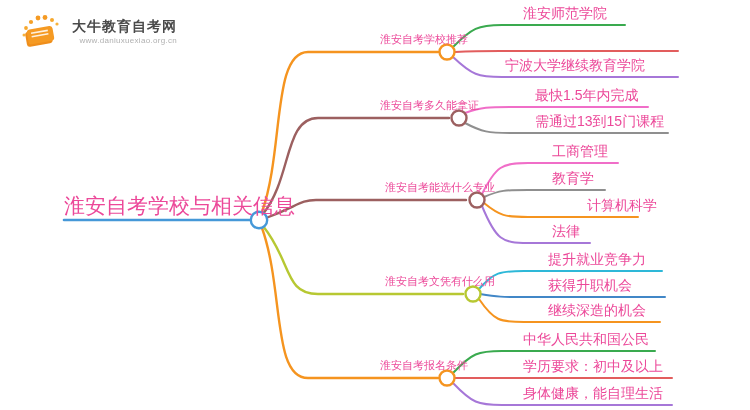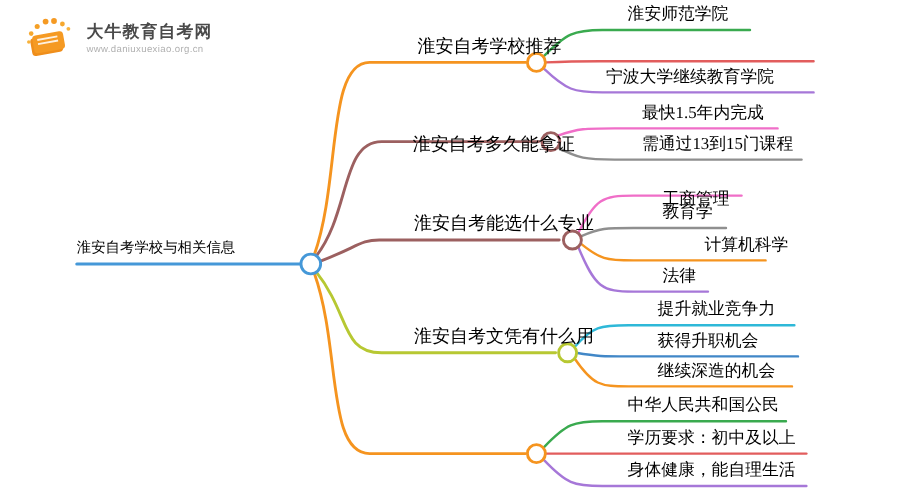--- a/index.html
+++ b/index.html
@@ -4,25 +4,25 @@
 <style>
   html,body{margin:0;padding:0;background:#fff;}
   .canvas{
     position:relative;width:750px;height:410px;background:#fff;overflow:hidden;
     font-family:"Liberation Sans","DejaVu Sans",sans-serif;color:#595959;padding-left:28px;
   }
   
   .logo{position:absolute;left:20px;top:12px;display:flex;align-items:center;gap:8px;cursor:pointer;}
   .logo svg{display:block;}
   .site-name{font-size:14px;font-weight:bold;color:#4a4a4a;letter-spacing:1px;line-height:16px;}
-  .site-url{font-size:8px;color:#b0b0b0;margin-top:2px;letter-spacing:.3px;}
+  .site-url{font-size:8px;color:#b0b0b0;margin-top:2px;letter-spacing:.3px;text-align:right;}
   
-  .node{position:absolute;white-space:nowrap;color:#000000;font-family:Liberation Serif, serif;}
-  .node.main{font-size:12px;line-height:20px;text-align:left;}
-  .node.branch{font-size:15px;line-height:19px;text-align:right;}
+  .node{position:absolute;white-space:nowrap;color:#ec4899;}
+  .node.main{font-size:21px;line-height:20px;text-align:right;}
+  .node.branch{font-size:11px;line-height:19px;text-align:right;}
   .node.child{font-size:14px;line-height:18px;text-align:left;}
   svg.lines{position:absolute;left:0;top:0;pointer-events:none;}
   svg.lines path{fill:none;stroke-linecap:round;}
   svg.lines path.stem{stroke-width:2.4;}
   svg.lines path.twig{stroke-width:2;}
   svg.lines path.mainline{stroke-width:2.6;}
   svg.lines circle.knot{fill:#ffffff;stroke-width:2.4;}
 </style>
 </head>
 <body>
@@ -84,31 +84,32 @@
     <circle class="knot" cx="447" cy="52" r="7.5" stroke="#f5941f"></circle>
     <circle class="knot" cx="459" cy="118" r="7.5" stroke="#9c6060"></circle>
     <circle class="knot" cx="477" cy="200" r="7.5" stroke="#9c6060"></circle>
     <circle class="knot" cx="473" cy="294" r="7.5" stroke="#b7c832"></circle>
     <circle class="knot" cx="447" cy="378" r="7.5" stroke="#f5941f"></circle>
   </svg>
 
   <div class="node main" style="left:64px;top:196px;width:186px;">淮安自考学校与相关信息</div>
 
   <div class="node branch" style="right:310px;top:30px;">淮安自考学校推荐</div>
-  <div class="node branch" style="right:299px;top:96px;margin-top:16px;">淮安自考多久能拿证</div>
+  <div class="node branch" style="right:299px;top:96px;">淮安自考多久能拿证</div>
   <div class="node branch" style="right:283px;top:178px;">淮安自考能选什么专业</div>
   <div class="node branch" style="right:283px;top:272px;text-align:right;">淮安自考文凭有什么用</div>
+  <div class="node branch" style="right:310px;top:356px;">淮安自考报名条件</div>
 
   <div class="node child" style="left:523px;top:4px;">淮安师范学院</div>
   <div class="node child" style="left:505px;top:56px;">宁波大学继续教育学院</div>
 
   <div class="node child" style="left:535px;top:86px;">最快1.5年内完成</div>
   <div class="node child" style="left:535px;top:112px;">需通过13到15门课程</div>
 
-  <div class="node child" style="left:552px;top:158px;">工商管理</div>
+  <div class="node child" style="left:552px;top:142px;">工商管理</div>
   <div class="node child" style="left:552px;top:169px;">教育学</div>
   <div class="node child" style="left:552px;top:196px;margin-left:35px;">计算机科学</div>
   <div class="node child" style="left:552px;top:222px;">法律</div>
 
   <div class="node child" style="left:548px;top:250px;">提升就业竞争力</div>
   <div class="node child" style="left:548px;top:276px;">获得升职机会</div>
   <div class="node child" style="left:548px;top:301px;">继续深造的机会</div>
 
   <div class="node child" style="left:523px;top:330px;">中华人民共和国公民</div>
   <div class="node child" style="left:523px;top:357px;">学历要求：初中及以上</div>

